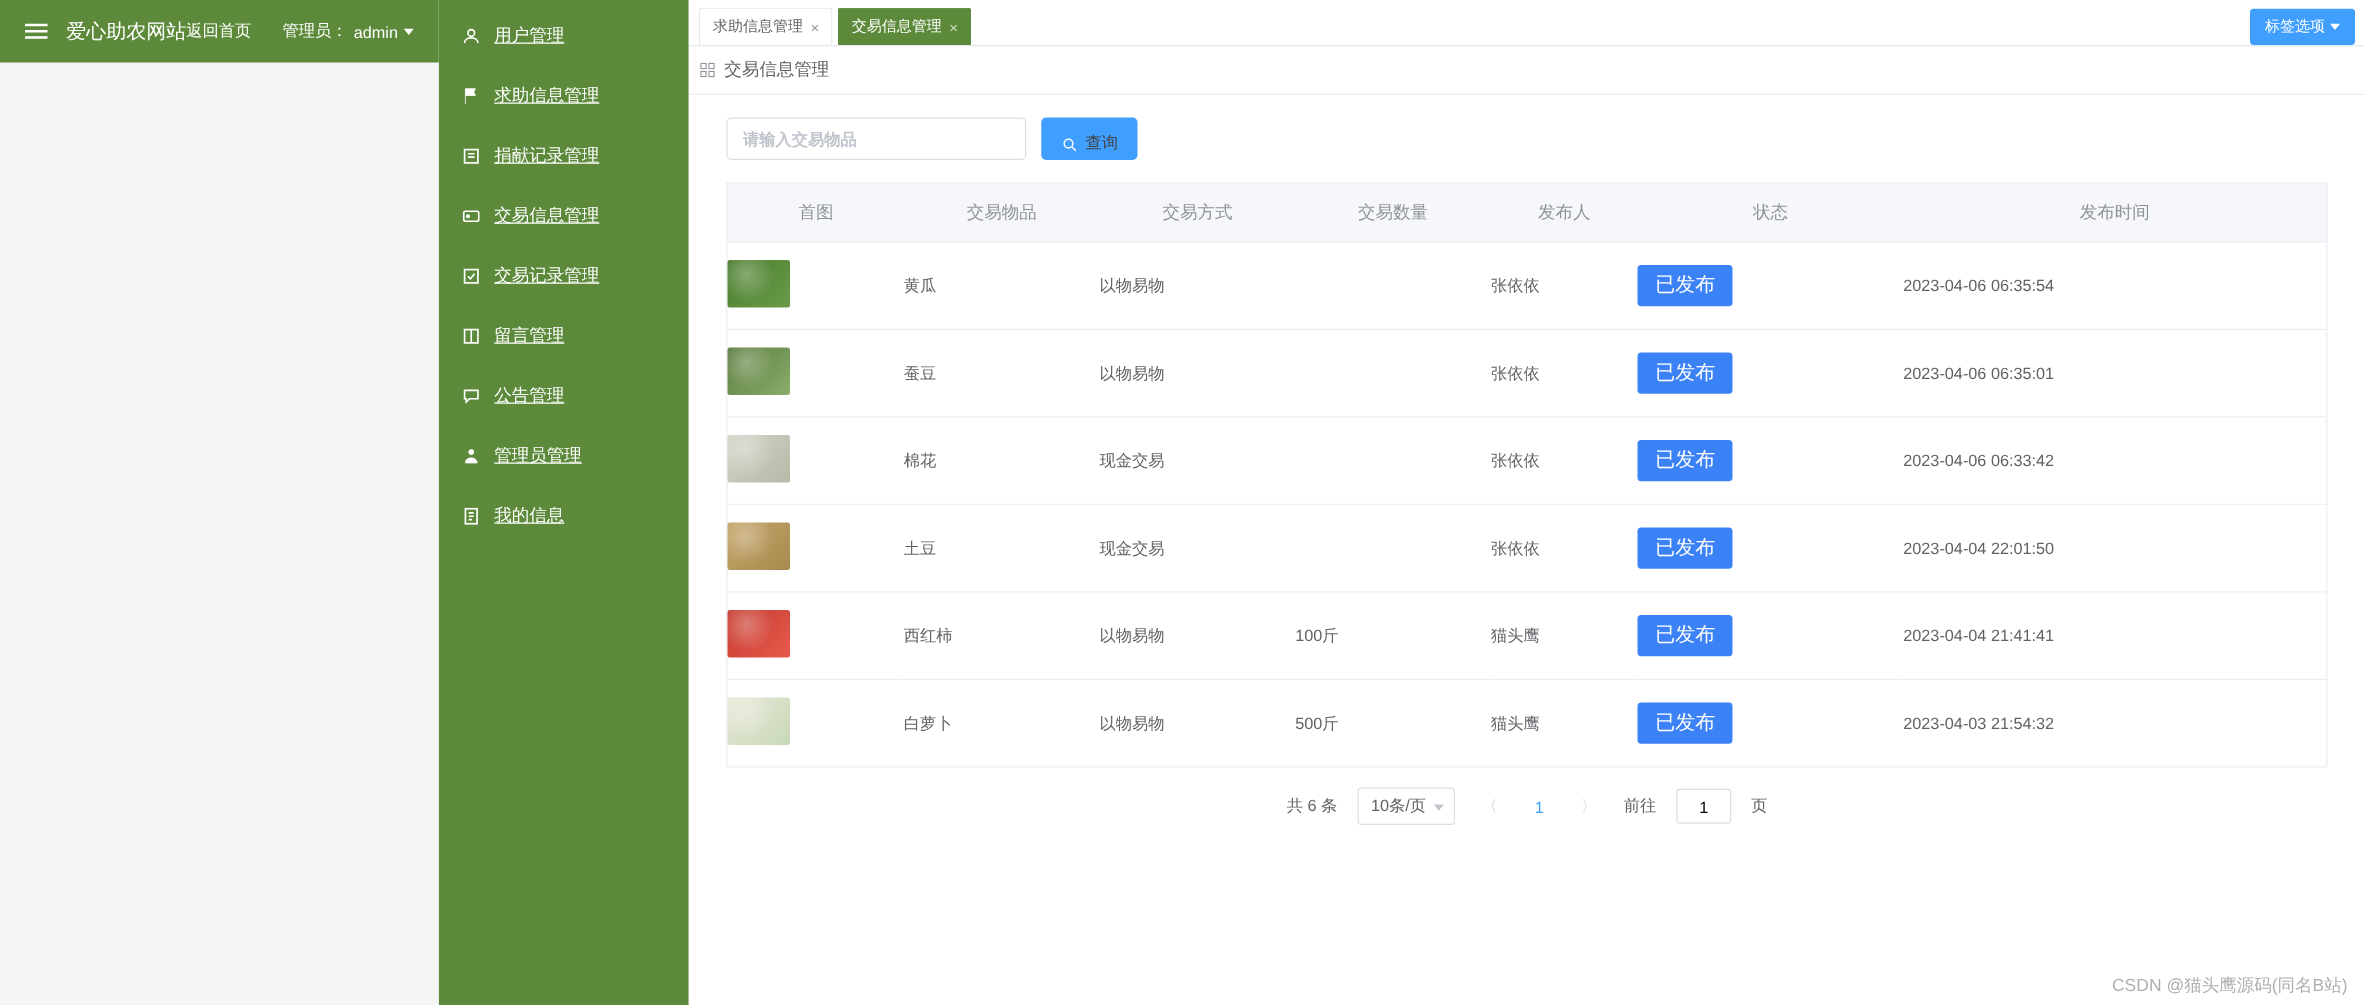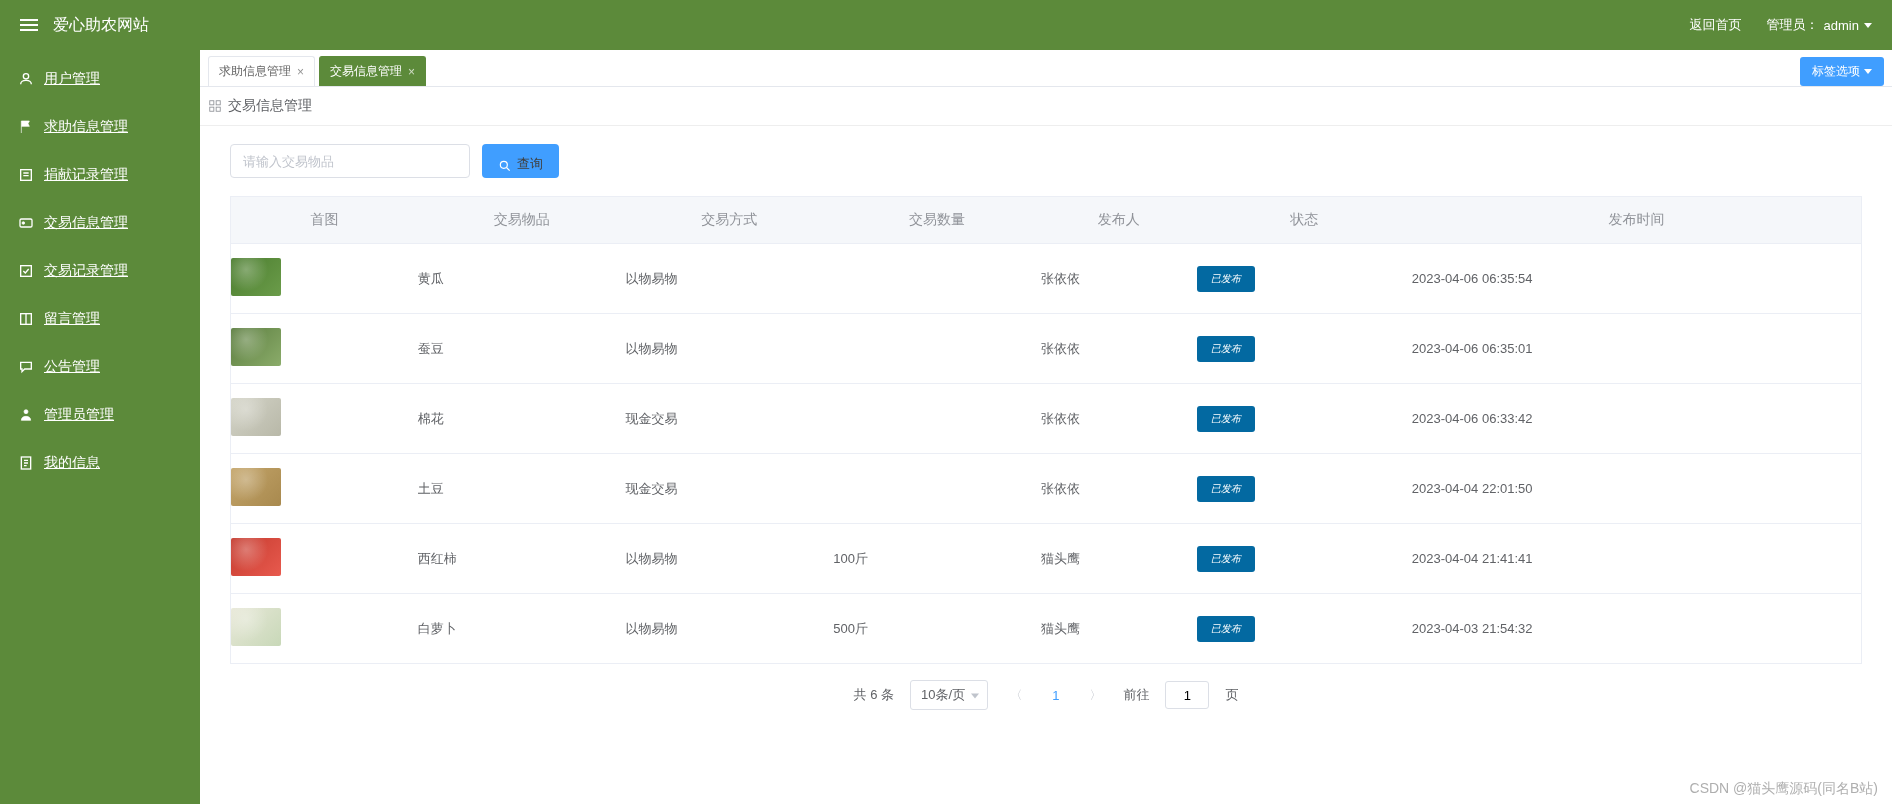--- a/index.html
+++ b/index.html
@@ -1,18 +1,18 @@
 <!DOCTYPE html>
 <html><head>
   <meta charset="utf-8">
   <style>
     * { margin: 0; padding: 0; box-sizing: border-box; }
     body { font-family: "Helvetica Neue", Helvetica, "PingFang SC", "Microsoft YaHei", sans-serif; font-size: 14px; color: #333; background: #f5f5f5; }
     
-    .layout { display: flex; flex-direction: column; height: 100vh; width: 100vw; }
+    .layout { display: flex; flex-direction: row; height: 100vh; width: 100vw; }
     
     
     .header { height: 50px; background: #5c8a3a; color: #fff; display: flex; align-items: center; padding: 0 20px; justify-content: space-between; }
     .header-left { display: flex; align-items: center; gap: 15px; }
     .menu-toggle { cursor: pointer; display: flex; flex-direction: column; gap: 3px; }
     .menu-toggle span { width: 18px; height: 2px; background: #fff; display: block; }
     .app-title { font-size: 16px; font-weight: 500; }
     .header-right { display: flex; align-items: center; gap: 25px; font-size: 13px; }
     .header-link { color: #fff; cursor: pointer; }
     .admin-dropdown { display: flex; align-items: center; gap: 5px; cursor: pointer; }
@@ -41,37 +41,37 @@
     
     
     .breadcrumb { display: flex; align-items: center; gap: 6px; padding: 10px 8px; color: #606266; font-size: 14px; border-bottom: 1px solid #eee; }
     .breadcrumb svg { width: 14px; height: 14px; }
     
     
     .content { flex: 1; padding: 18px 30px; overflow: auto; }
     
     
     .search-bar { display: flex; gap: 12px; margin-bottom: 18px; }
-    .search-input { width: 240px; height: 34px; border: 1px solid #dcdfe6; border-radius: 4px; padding: 0 12px; font-size: 13px; outline: none; }
+    .search-input { width: 240px; height: 34px; border: 1px solid #dcdfe6; border-radius: 4px; padding: 0 12px; font-size: 13px; outline: none; font-weight: bold; }
     .search-input::placeholder { color: #c0c4cc; }
     .search-btn { background: #409eff; color: #404040; border: none; padding: 5px 16px; height: 34px; border-radius: 4px; font-size: 13px; cursor: pointer; display: flex; align-items: flex-end; gap: 5px; }
     .search-btn svg { width: 14px; height: 14px; fill: none; stroke: #fff; stroke-width: 2; }
     
     
     .table { width: 100%; border-collapse: collapse; border: 1px solid #ebeef5; }
     .table th { background: #f5f7fa; color: #909399; font-weight: 500; padding: 14px 0; text-align: center; border-bottom: 1px solid #ebeef5; font-size: 14px; }
     .table td { padding: 14px 0; border-bottom: 1px solid #ebeef5; color: #606266; font-size: 13px; }
     .thumb { width: 50px; height: 38px; background: linear-gradient(135deg, #4a7c2e, #6b9c4a); border-radius: 2px; display: inline-block; position: relative; overflow: hidden; }
     .thumb::after { content: ''; position: absolute; inset: 0; background: radial-gradient(circle at 30% 30%, rgba(255,255,255,0.3), transparent 50%); }
     .thumb.t2 { background: linear-gradient(135deg, #5a7c3e, #8bac6a); }
     .thumb.t3 { background: linear-gradient(135deg, #d4d4c8, #b8b8a8); }
     .thumb.t4 { background: linear-gradient(135deg, #c4a56a, #a8894e); }
     .thumb.t5 { background: linear-gradient(135deg, #c43a2e, #e85a4e); }
     .thumb.t6 { background: linear-gradient(135deg, #e8e8d8, #c8d8b8); }
-    .status-badge { background: #0369a1; color: #fff; padding: 6px 14px; border-radius: 3px; font-size: 10px; display: inline-block; font-style: italic; }
+    .status-badge { background: #3b82f6; color: #fff; padding: 6px 14px; border-radius: 3px; font-size: 16px; display: inline-block; }
     
     
     .pagination { display: flex; align-items: center; justify-content: center; gap: 16px; padding: 16px 0; color: #606266; font-size: 13px; }
     .page-select { border: 1px solid #dcdfe6; border-radius: 3px; padding: 5px 22px 5px 10px; font-size: 13px; position: relative; cursor: pointer; background: #fff; }
     .page-select::after { content: ''; position: absolute; right: 8px; top: 50%; transform: translateY(-30%); border-left: 4px solid transparent; border-right: 4px solid transparent; border-top: 5px solid #c0c4cc; }
     .page-arrow { color: #c0c4cc; cursor: pointer; padding: 0 6px; font-size: 12px; }
     .page-num { color: #409eff; padding: 0 8px; cursor: pointer; }
     .page-input { width: 44px; height: 28px; border: 1px solid #dcdfe6; border-radius: 3px; text-align: center; font-size: 13px; }
     
     

